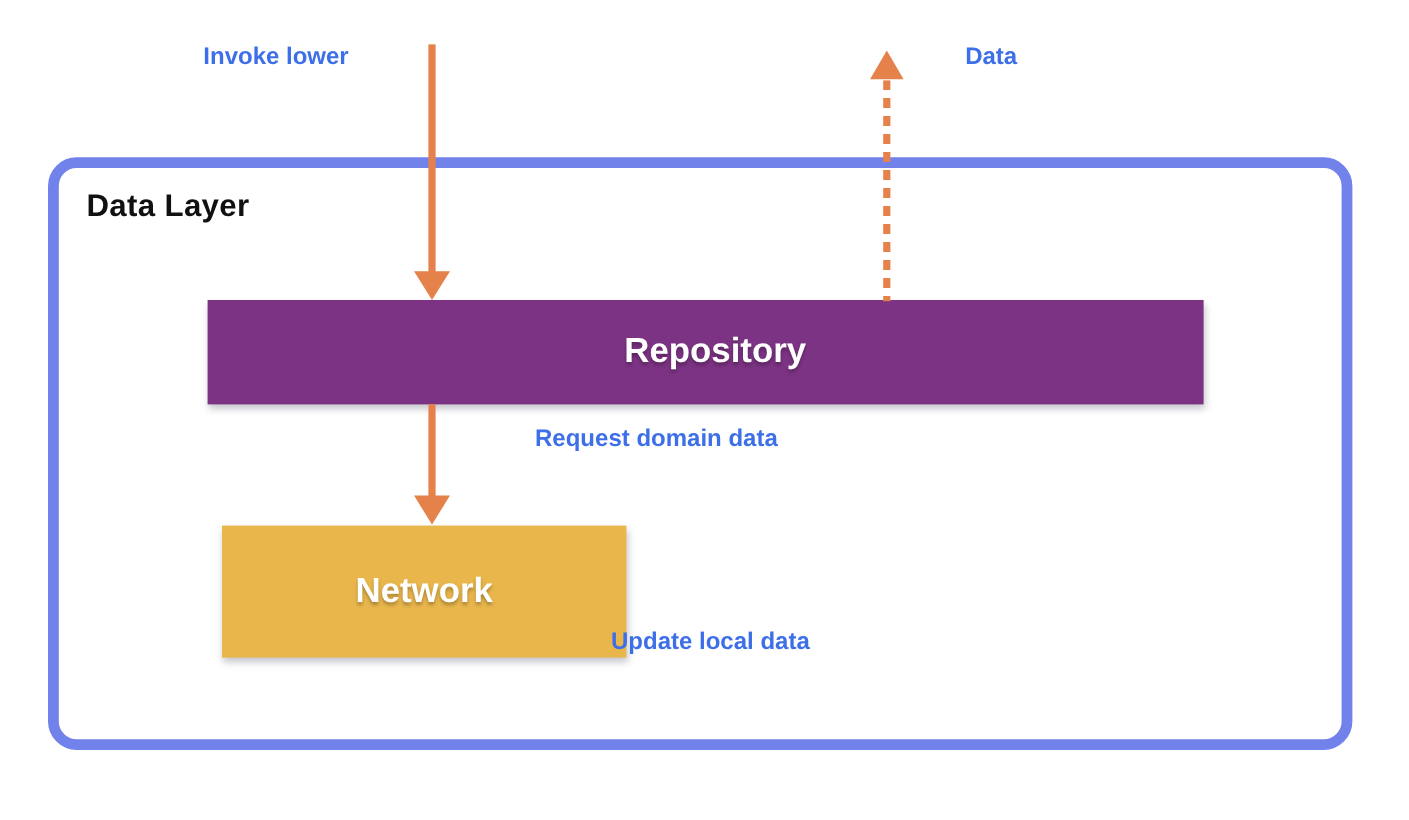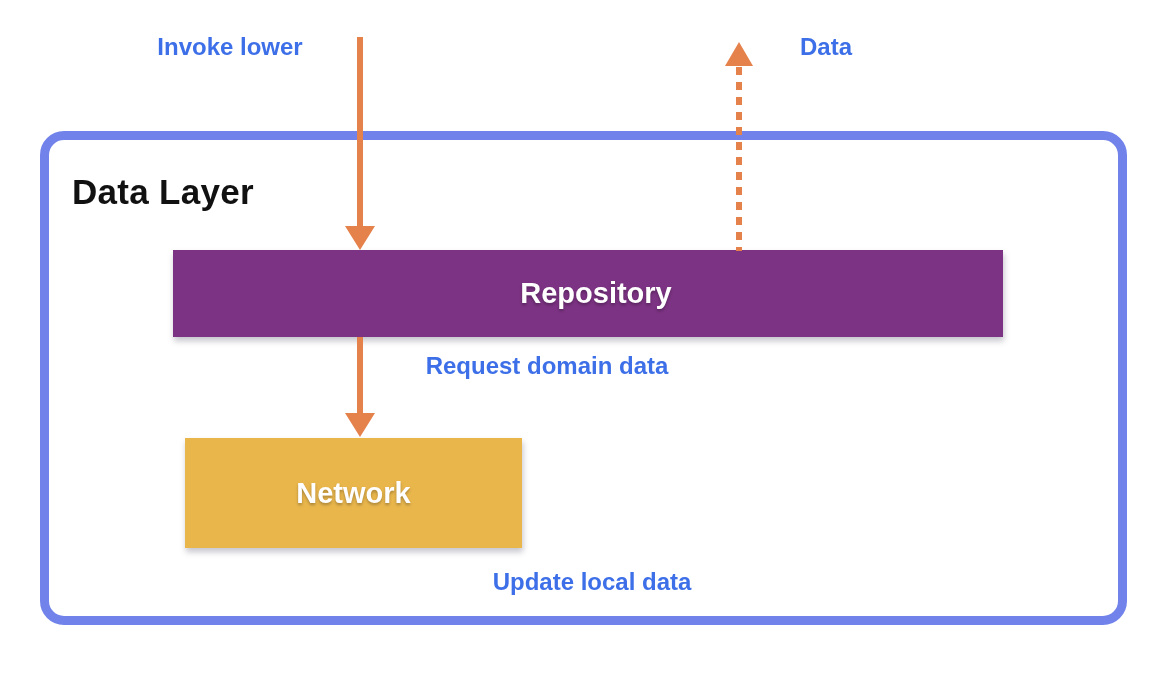--- a/index.html
+++ b/index.html
@@ -27,22 +27,22 @@
     position: absolute;
     left: 40px; top: 131px;
     width: 1087px; height: 494px;
     border: 9px solid var(--container_border);
     border-radius: 24px;
     background: var(--background);
     z-index: 1;
   }
   .container-title {
     position: absolute;
-    left: 72px; top: 172px;
-    font-size: 35px;
+    left: 72px; top: 156px;
+    font-size: 26px;
     font-weight: bold;
     color: var(--title_text);
     letter-spacing: 0.3px;
     z-index: 2;
   }
   
   .node {
     position: absolute;
     display: flex;
     align-items: center;
@@ -62,30 +62,30 @@
   }
   .node.network {
     left: 185px; top: 438px;
     width: 337px; height: 110px;
     background: var(--network_fill);
   }
   
   .annotation {
     position: absolute;
     color: var(--annotation_text);
-    font-size: 24px;
+    font-size: 20px;
     font-weight: bold;
     line-height: 28px;
     text-align: center;
     z-index: 3;
   }
   .annotation.invoke  { left: 110px; top: 33px;  width: 240px; }
   .annotation.stream  { left: 756px; top: 33px;  width: 140px; }
   .annotation.request { left: 380px; top: 352px; width: 334px; }
-  .annotation.update  { left: 462px; top: 568px; width: 260px; text-align: center; }
+  .annotation.update  { left: 462px; top: 521px; width: 260px; text-align: center; }
   
   .arrow-line {
     position: absolute;
     width: 6px;
     background: var(--arrow);
     z-index: 4;
   }
   .arrow-line.dashed {
     background: repeating-linear-gradient(to bottom, var(--arrow) 0 8px, transparent 8px 15px);
   }

